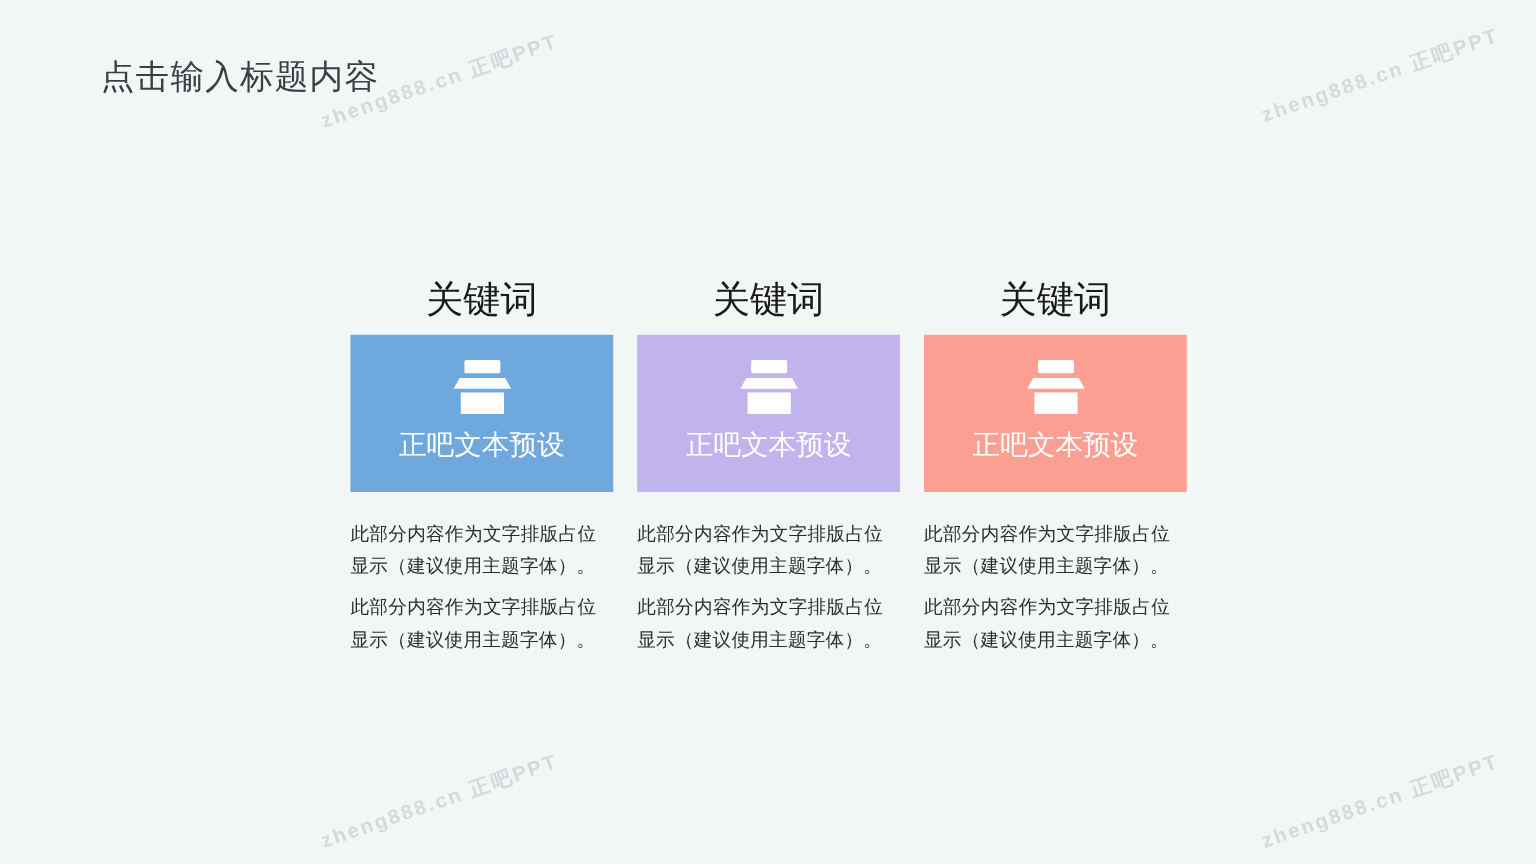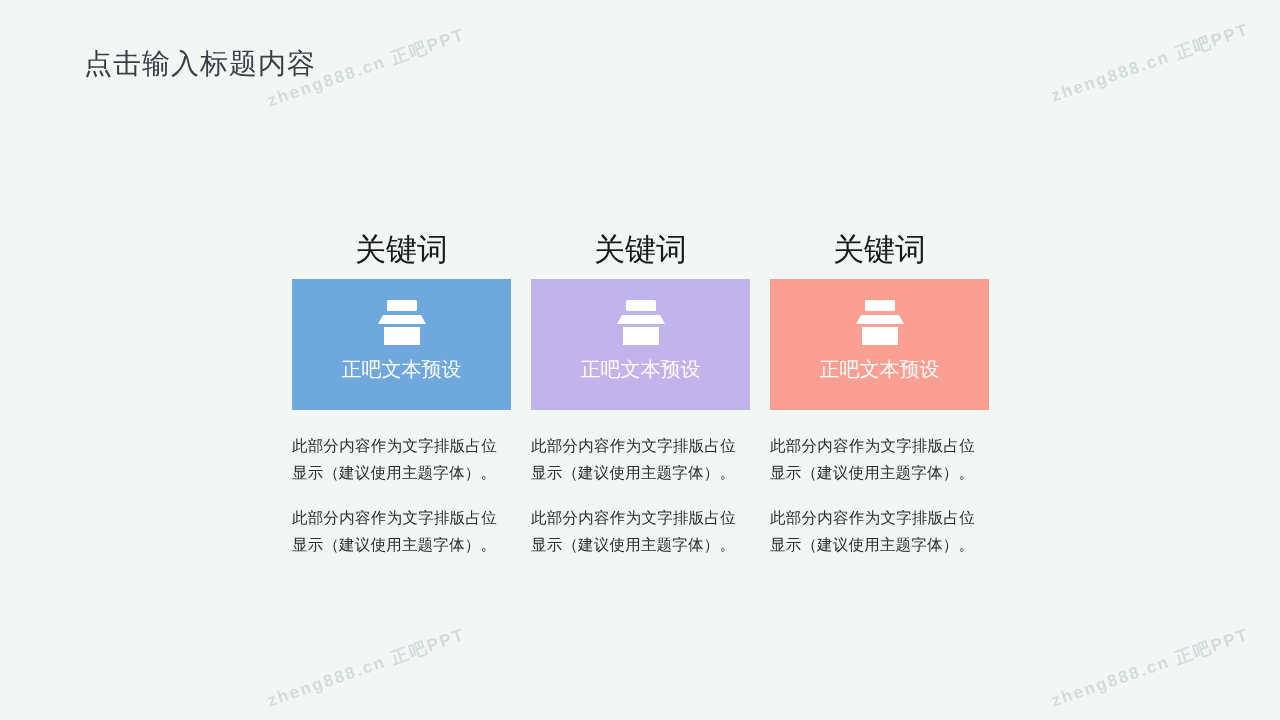--- a/index.html
+++ b/index.html
@@ -77,34 +77,34 @@
   }
 
   .card-icon {
     width: 54px;
     height: 54px;
     display: block;
   }
   .card-icon svg { display: block; }
 
   .card-label {
-    font-family: Liberation Mono, monospace;
-    font-size: 20px;
+    font-family: Liberation Serif, serif;
+    font-size: 23px;
     line-height: 30px;
     color: #ffffff;
     text-align: center;
     margin-top: 6px;
     white-space: nowrap;
   }
 
   .body-text {
     margin-top: 22px;
     display: flex;
     flex-direction: column;
-    gap: 18px;
+    gap: 7px;
   }
   .para {
     font-family: "Liberation Serif", serif;
     font-size: 15.5px;
     line-height: 27px;
     color: #2b2b2b;
     text-align: justify;
     width: 205px;
     letter-spacing: 0.2px;
   }

